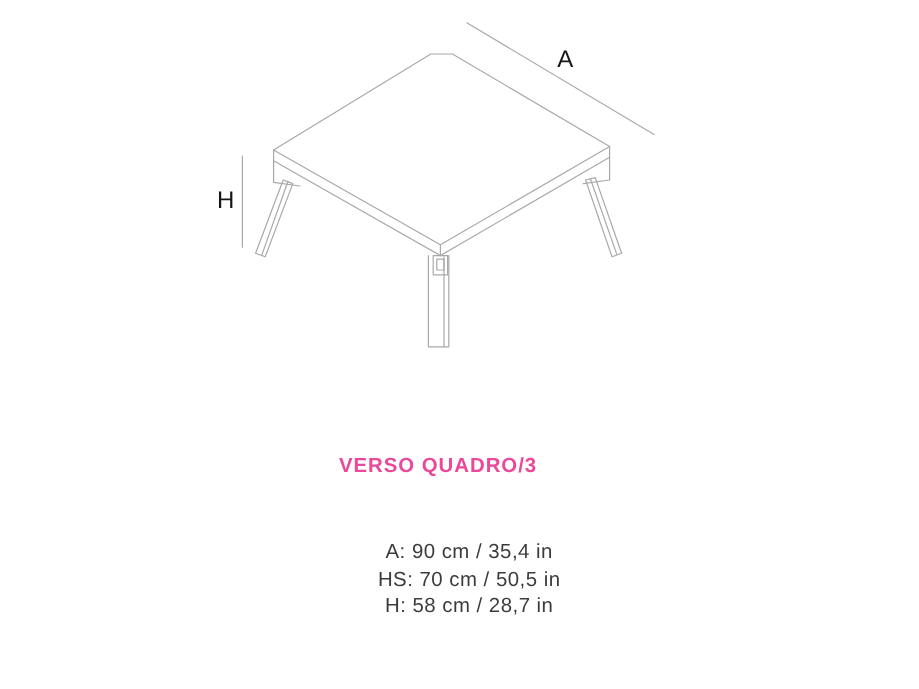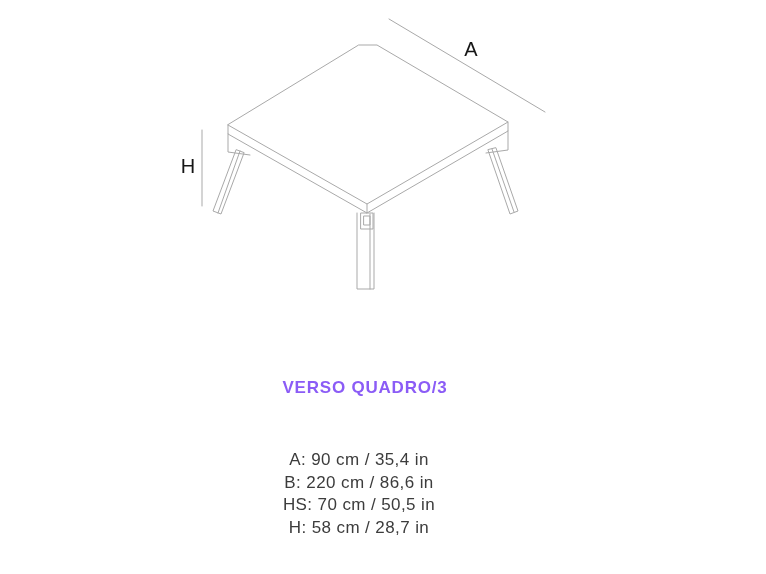--- a/index.html
+++ b/index.html
@@ -25,33 +25,34 @@
   }
   .product-title {
     position: absolute;
     top: 378px;
     left: 0;
     width: 730px;
     text-align: center;
     font-size: 17px;
     font-weight: bold;
     letter-spacing: 0.8px;
-    color: #8b5cf6;
+    color: #ec4899;
   }
   .dimension-list {
     position: absolute;
     top: 449px;
     left: 0;
     width: 718px;
     text-align: center;
     font-size: 17px;
     font-weight: normal;
     letter-spacing: 0.4px;
     line-height: 22.5px;
     color: #3c3c3c;
+    padding-left: 32px;
   }
 </style>
 </head>
 <body>
 
 <div class="stage">
 
   <svg class="drawing" width="766" height="330" viewBox="0 0 766 330" xmlns="http://www.w3.org/2000/svg">
     <g fill="none" stroke="#a9a9a9" stroke-width="1" stroke-linejoin="round" stroke-linecap="round">
 
@@ -78,18 +79,17 @@
       <path d="M202 130 L202 206"></path>
     </g>
     <text class="dim-label" x="471" y="56" font-size="20" text-anchor="middle" fill="#161616">A</text>
     <text class="dim-label" x="188" y="173" font-size="20" text-anchor="middle" fill="#161616">H</text>
   </svg>
 
   <div class="product-title">VERSO QUADRO/3</div>
 
   <div class="dimension-list">
     <div class="dim-line">A: 90 cm / 35,4 in</div>
-    <div class="dim-line">B: 220 cm / 86,6 in</div>
     <div class="dim-line">HS: 70 cm / 50,5 in</div>
     <div class="dim-line">H: 58 cm / 28,7 in</div>
   </div>
 
 </div>
 
 </body></html>

